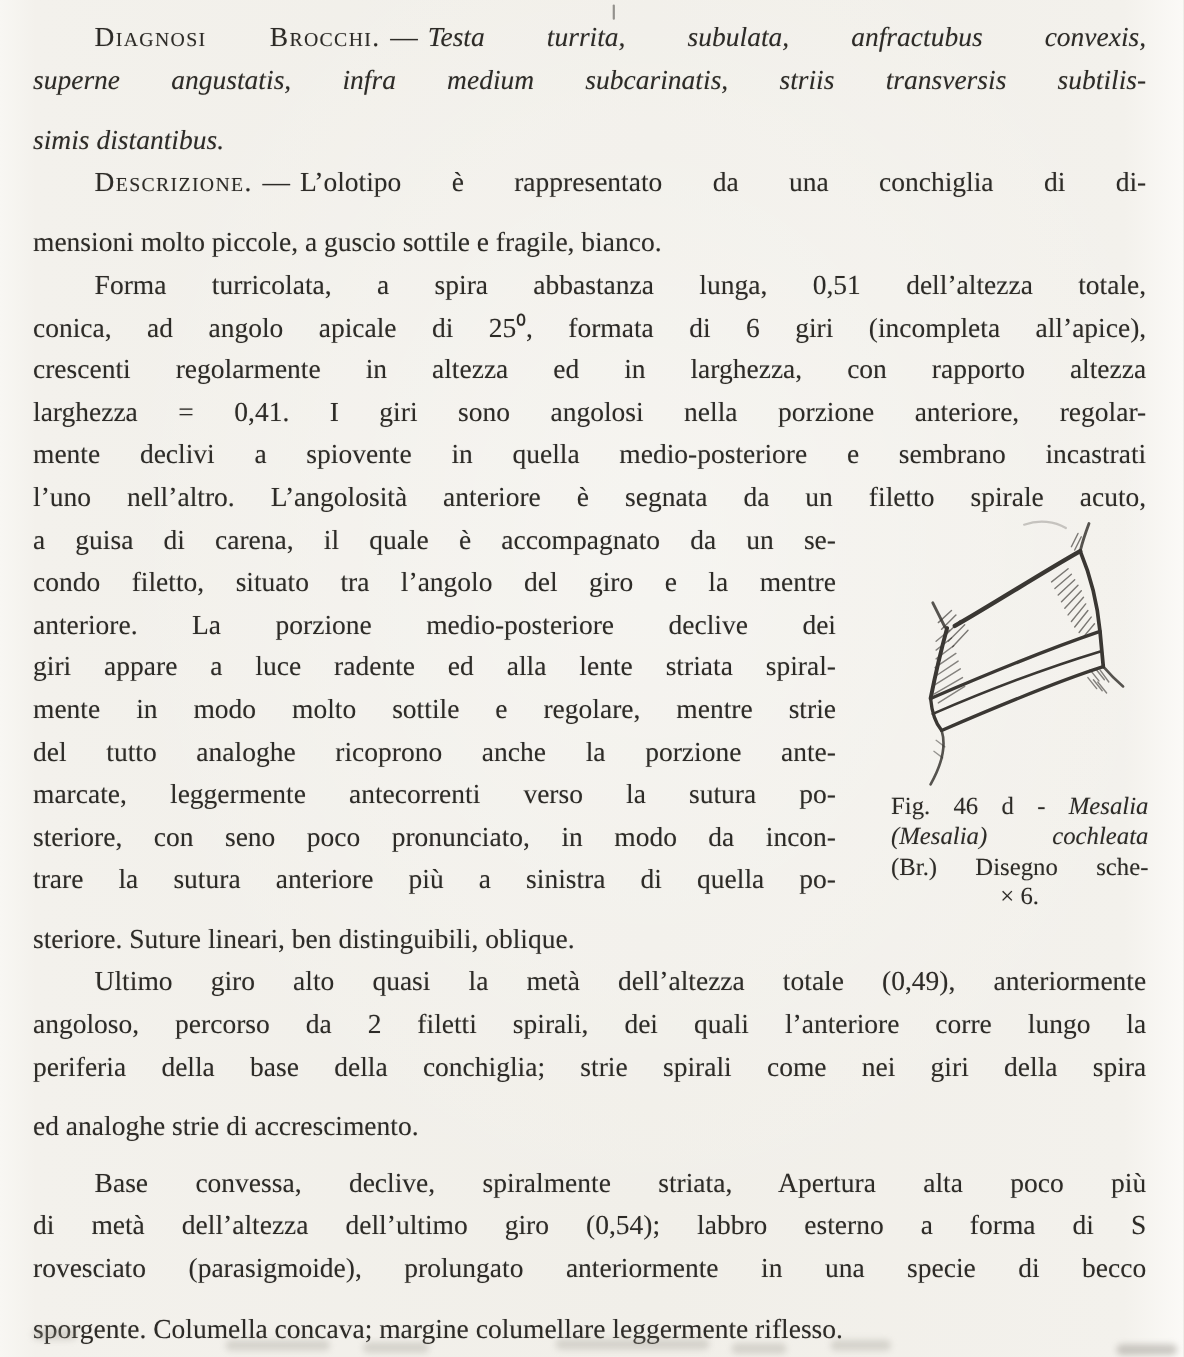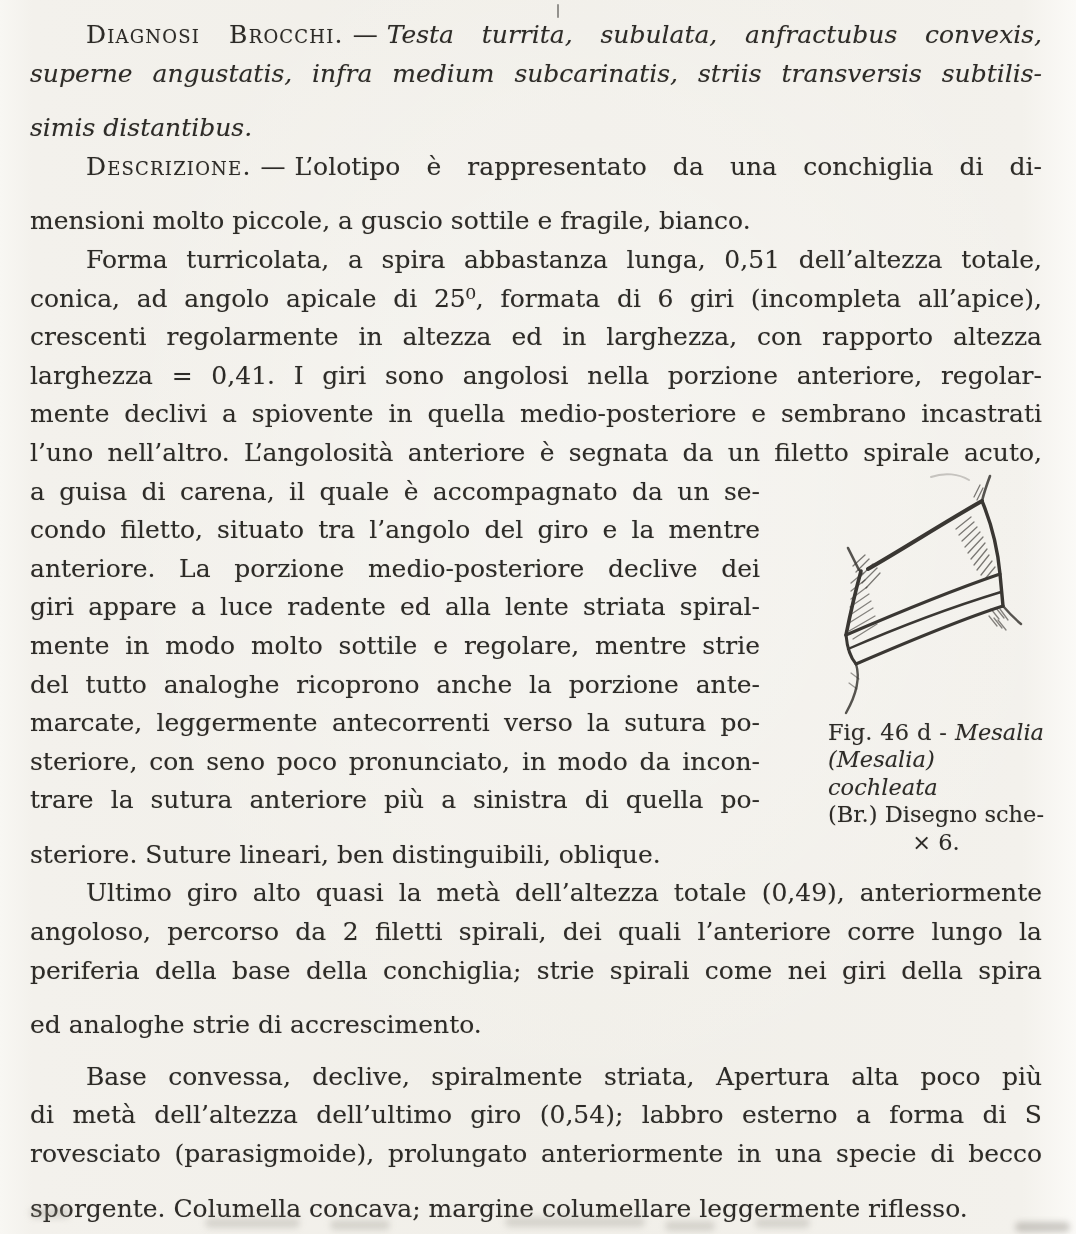--- a/index.html
+++ b/index.html
@@ -12,37 +12,38 @@
   .page {
     position:relative;
     width:1076px; height:1234px;
     background:
       radial-gradient(ellipse at 55% 40%, rgba(255,255,255,0.35) 0%, rgba(255,255,255,0) 60%),
       linear-gradient(90deg,#f8f7f3 0%, #f3f1ec 3%, #f1efe9 55%, #f3f1ec 95%, #fbfaf7 100%);
     color:#2d2b27;
     box-sizing:border-box;
     padding:16px 34px 0 30px;
     text-shadow:0 0 1px rgba(45,43,39,0.28);
+    font-family:Liberation Serif, serif;
   }
   .para { font-size:25px; line-height:38.6px; }
   .jline { text-align:justify; text-align-last:justify; white-space:normal; }
   .jline.last { text-align-last:left;margin-top:16px; }
   .jline.indent { padding-left:56px; }
   .italic { font-style:italic; }
   .lead { font-variant:small-caps; letter-spacing:1.2px; }
   .sep { margin:0 9px; }
   .mt-base { margin-top:13px; }
   .mt-prov { margin-top:11px; }
 
   .fig-row { position:relative; }
   .narrow-col { width:730px; }
   .figure-col { position:absolute; top:-6px; right:-6px; width:260px; }
   .sketch { display:block; margin:0 auto; }
   .caption { margin:0px 4px 0 22px; font-size:22.5px; line-height:27.5px; }
-  .cap-line { text-align:justify; text-align-last:justify;margin-left:18px; }
+  .cap-line { text-align:justify; text-align-last:justify; }
   .cap-line.center { text-align:center; text-align-last:center; }
 
   .speck-top {
     position:absolute; left:557px; top:4px; width:2px; height:14px;
     background:rgba(70,68,64,0.55); border-radius:1px;
   }
   .smudge {
     position:absolute; height:10px; border-radius:5px;
     background:rgba(150,145,135,0.30); filter:blur(3px);
   }

